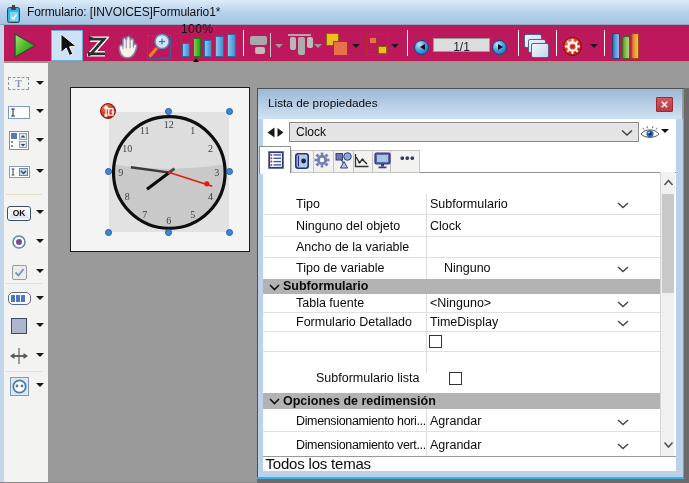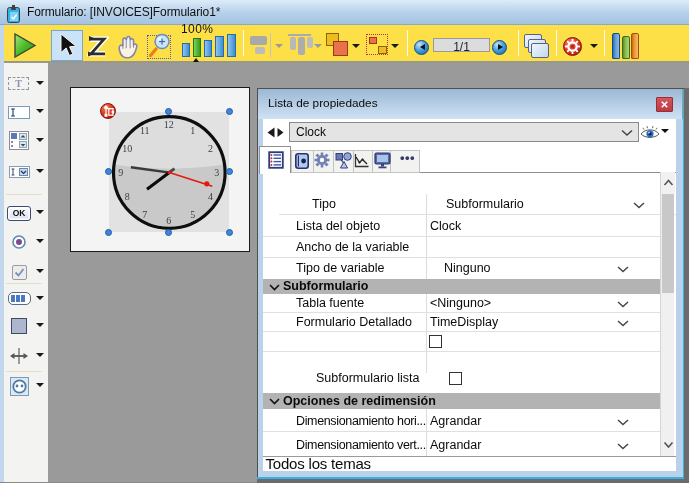--- a/index.html
+++ b/index.html
@@ -18,21 +18,21 @@
   <div class="abs" style="left:7px;top:7px;width:13px;height:16px;border:1.8px solid #3f3f3f;border-radius:2.5px;background:#35b1e8;"></div>
   <div class="abs" style="left:9.5px;top:11.5px;width:8px;height:9.5px;background:#7fd4f6;"></div>
   <svg class="abs" style="left:9.5px;top:11.5px;" width="8" height="10">
       <polyline points="1.6,5 3.4,7 6.6,2.6" fill="none" stroke="#fff" stroke-width="1.4"></polyline>
     </svg>
   <div class="abs" style="left:12.2px;top:4.5px;width:2.8px;height:4px;background:#3f3f3f;"></div>
   <div class="abs" style="left:10.8px;top:7.5px;width:5.6px;height:2.5px;background:#3f3f3f;border-radius:1px;"></div>
   <div class="abs" style="left:27px;top:0;height:25px;line-height:25px;font-size:12px;letter-spacing:-0.1px;color:#101010;">Formulario: [INVOICES]Formulario1*</div>
 </div>
 
-<div class="abs" id="toolbar" style="left:0;top:25px;width:689px;height:38px;background:#fde047;border-bottom:2px solid #99988c;">
+<div class="abs" id="toolbar" style="left:0;top:25px;width:689px;height:38px;background:#be185d;border-bottom:2px solid #99988c;">
 
   <svg class="abs" style="left:12px;top:8px;" width="26" height="26">
     <defs>
         <linearGradient id="pg" x1="0" y1="0" x2="1" y2="1">
           <stop offset="0" stop-color="#a8e87a"></stop>
           <stop offset="0.5" stop-color="#4cba28"></stop>
           <stop offset="1" stop-color="#2f8f17"></stop>
         </linearGradient>
       </defs>
     <polygon points="3,1 3,24 23,12.5" fill="url(#pg)" stroke="#3a4a3a" stroke-width="1.4"></polygon>
@@ -397,29 +397,29 @@
   <rect x="4.5" y="14.5" width="8" height="1.8" fill="#3a4280"></rect>
 </svg>
 <div class="abs" style="left:400px;top:150px;width:18px;height:18px;font-size:13px;font-weight:bold;color:#3a3a6a;letter-spacing:0.5px;line-height:16px;">•••</div>
 
 <div class="abs" id="grid" style="left:263px;top:173px;width:397px;height:283px;background:#fff;font-size:12.5px;color:#0a0a0a;">
 
   <div class="abs" style="left:163px;top:20.5px;width:1px;height:85px;background:#dcdcdc;"></div>
   <div class="abs" style="left:163px;top:121px;width:1px;height:79px;background:#dcdcdc;"></div>
   <div class="abs" style="left:163px;top:236px;width:1px;height:47px;background:#dcdcdc;"></div>
 
-  <div class="abs row" style="left:16px;top:20.5px;width:397px;height:21.5px;border-bottom:1px solid #e0e0e0;">
+  <div class="abs row" style="left:0;top:20.5px;width:397px;height:21.5px;border-bottom:1px solid #e0e0e0;">
     <div class="abs" style="left:33px;top:3.5px;">Tipo</div>
       <div class="abs" style="left:167px;top:3.5px;">Subformulario</div>
     <svg class="abs" style="left:354px;top:8px;" width="12" height="7">
         <polyline points="1,1 6,5.5 11,1" fill="none" stroke="#444" stroke-width="1.4"></polyline>
       </svg>
   </div>
   <div class="abs row" style="left:0;top:42px;width:397px;height:21.5px;border-bottom:1px solid #e0e0e0;">
-    <div class="abs" style="left:33px;top:3.5px;">Lista del objeto</div>
+    <div class="abs" style="left:33px;top:3.5px;">Ninguno del objeto</div>
       <div class="abs" style="left:167px;top:3.5px;">Clock</div>
   </div>
   <div class="abs row" style="left:0;top:63.5px;width:397px;height:21px;border-bottom:1px solid #e0e0e0;">
     <div class="abs" style="left:33px;top:3.5px;">Ancho de la variable</div>
   </div>
   <div class="abs row" style="left:0;top:84.5px;width:397px;height:21px;">
     <div class="abs" style="left:33px;top:3.5px;">Tipo de variable</div>
       <div class="abs" style="left:181px;top:3.5px;">Ninguno</div>
     <svg class="abs" style="left:354px;top:8px;" width="12" height="7">
         <polyline points="1,1 6,5.5 11,1" fill="none" stroke="#444" stroke-width="1.4"></polyline>

